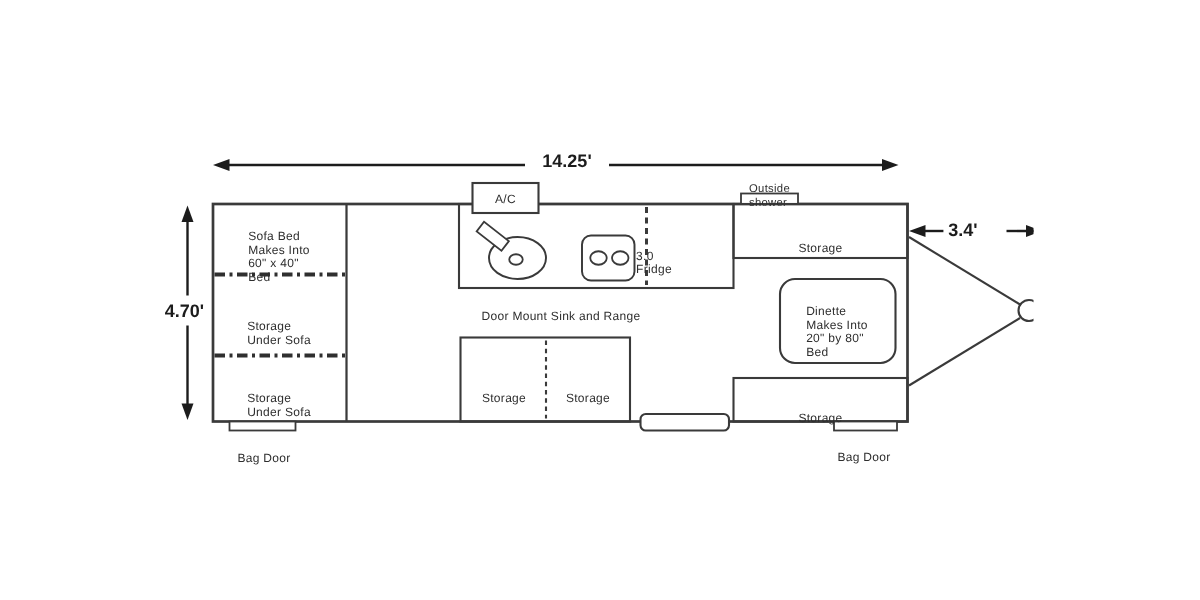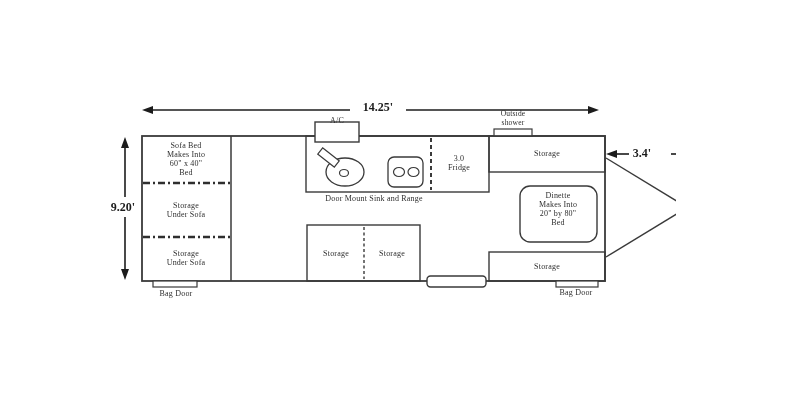--- a/index.html
+++ b/index.html
@@ -1,33 +1,35 @@
 <!DOCTYPE html>
 <html><head>
 <meta charset="utf-8">
 <style>
   html, body { margin: 0; padding: 0; background: #ffffff; }
   .canvas {
     position: relative;
     width: 676px;
     height: 400px;
     background: #ffffff;
-    font-family: Liberation Serif, serif;
+    font-family: Liberation Sans, sans-serif;
     overflow: hidden;
+    padding-left: 13px;
   }
   .canvas svg { position: absolute; left: 0; top: 0; }
   .lbl {
     position: absolute;
     transform: translateX(-50%);
     white-space: pre-line;
-    text-align: center;
+    text-align: left;
     color: #2e2e2e;
     font-size: 8px;
     line-height: 9px;
     letter-spacing: 0.2px;
+    margin-top: 12px;
   }
   .lbl.small { font-size: 7.5px; line-height: 8.5px; }
   .dim {
     position: absolute;
     transform: translateX(-50%);
     color: #1c1c1c;
     font-size: 12px;
     line-height: 14px;
     font-weight: 600;
     text-align: center;
@@ -109,36 +111,36 @@
 
     <g>
       <line x1="610" y1="154" x2="629" y2="154" stroke="#1c1c1c" stroke-width="1.6"></line>
       <line x1="671" y1="154" x2="690" y2="154" stroke="#1c1c1c" stroke-width="1.6"></line>
       <polygon points="606,154 617,150 617,158" fill="#1c1c1c"></polygon>
       <polygon points="695,154 684,150 684,158" fill="#1c1c1c"></polygon>
     </g>
   </svg>
 
   <div class="dim" style="left:378px; top:100px;">14.25'</div>
-  <div class="dim" style="left:123px; top:200px;">9.20'</div>
+  <div class="dim" style="left:123px; top:200px;">4.70'</div>
   <div class="dim" style="left:642px; top:146px;">3.4'</div>
 
   <div class="lbl" style="left:337px; top:116px;">A/C</div>
   <div class="lbl small" style="left:513px; top:110px;">Outside
 shower</div>
   <div class="lbl" style="left:186px; top:141px;">Sofa Bed
 Makes Into
 60" x 40"
 Bed</div>
   <div class="lbl" style="left:186px; top:201px;">Storage
 Under Sofa</div>
   <div class="lbl" style="left:186px; top:249px;">Storage
 Under Sofa</div>
   <div class="lbl" style="left:374px; top:194px;">Door Mount Sink and Range</div>
-  <div class="lbl" style="left:459px; top:154px;">3.0
+  <div class="lbl" style="left:436px; top:154px;">3.0
 Fridge</div>
   <div class="lbl" style="left:547px; top:149px;">Storage</div>
   <div class="lbl" style="left:558px; top:191px;">Dinette
 Makes Into
 20" by 80"
 Bed</div>
   <div class="lbl" style="left:336px; top:249px;">Storage</div>
   <div class="lbl" style="left:392px; top:249px;">Storage</div>
   <div class="lbl" style="left:547px; top:262px;">Storage</div>
   <div class="lbl" style="left:176px; top:289px;">Bag Door</div>

